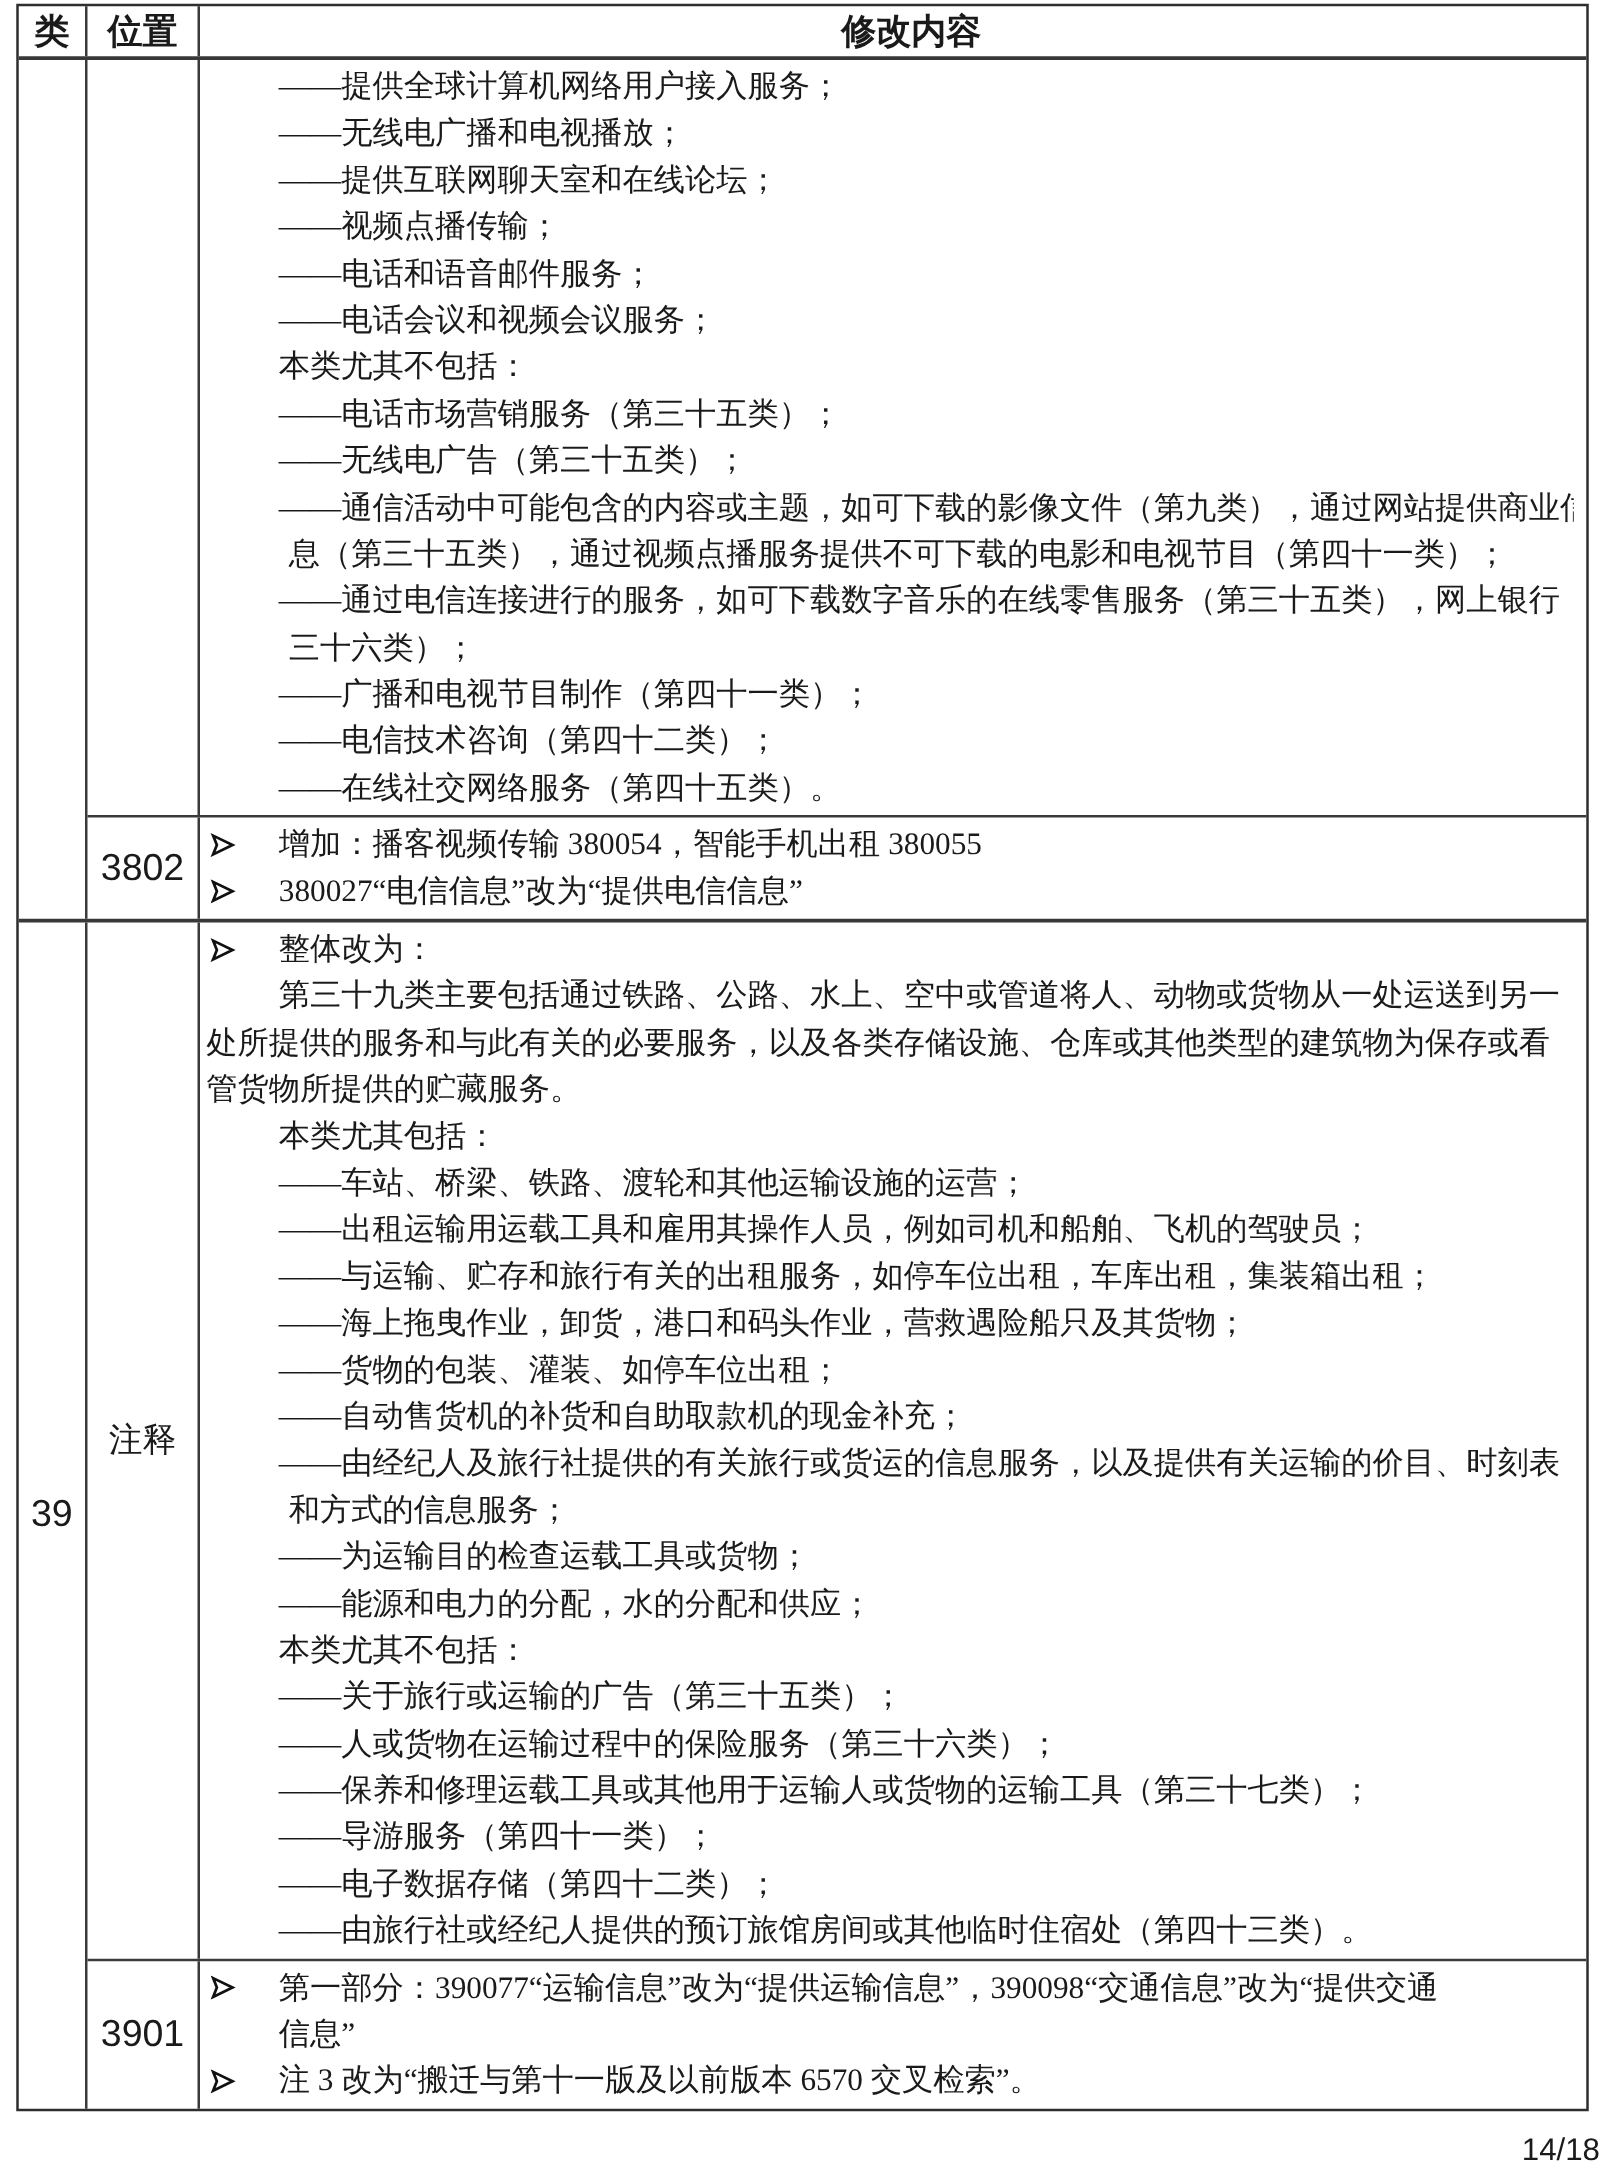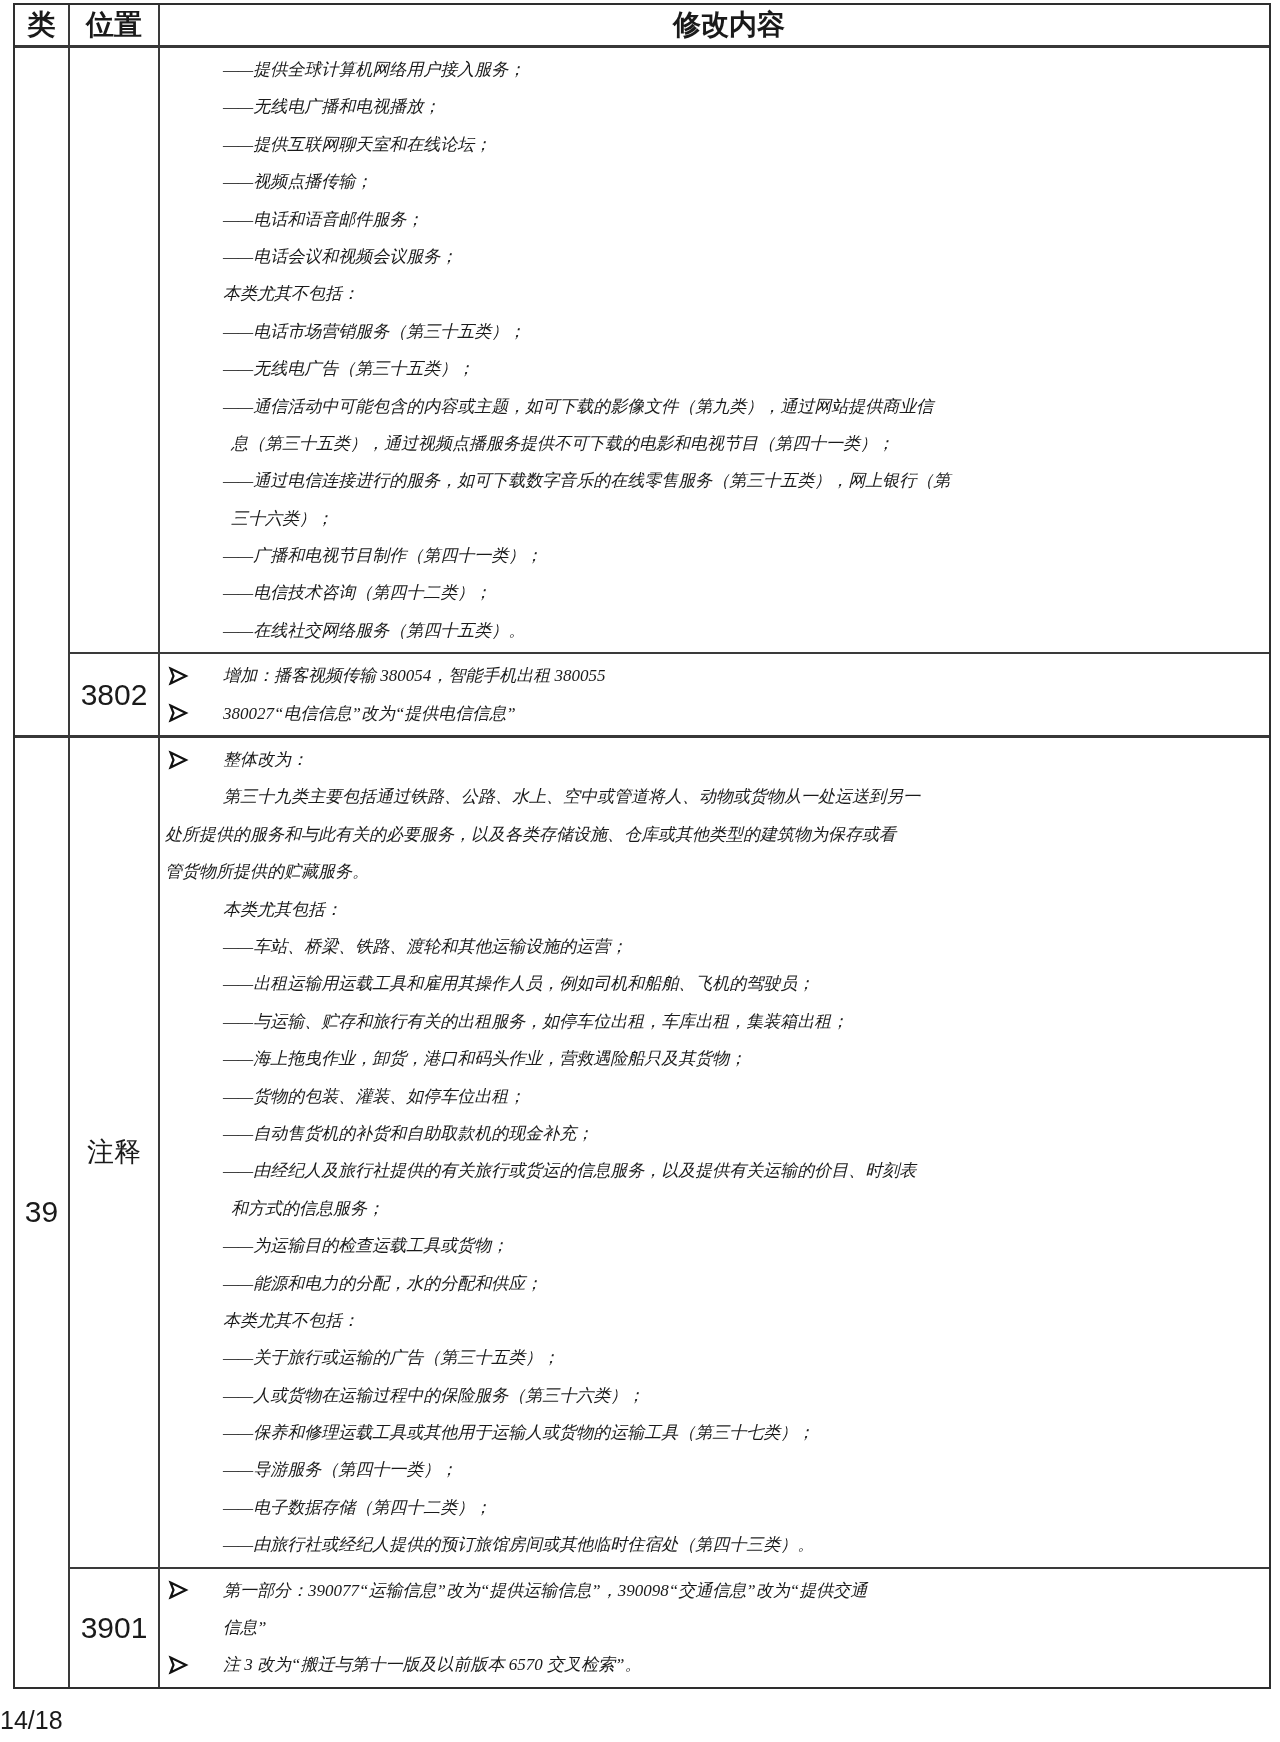--- a/index.html
+++ b/index.html
@@ -102,24 +102,23 @@
     padding: 3px 10px 3px 3px;
     overflow: hidden;
     box-sizing: border-box;
   }
 
   
   .line {
     position: relative;
     height: 37.4px;
     line-height: 37.4px;
-    font-size: 17px;
+    font-size: 25px;
     white-space: nowrap;
     overflow: hidden;
-    font-style: italic;
   }
   .line .line-text { display: inline; }
   .indent2     { padding-left: 60px; }   
   .hang        { padding-left: 68px; }   
   .flush       { padding-left: 2px; }    
   .bullet-line { padding-left: 60px; }   
   .bullet-glyph {
     position: absolute;
     left: 5px;
     top: 50%;
@@ -129,21 +128,21 @@
     display: inline-block;
   }
   .bullet-glyph svg { display: block; }
 
   
   .page-footer {
     position: absolute;
     left: 0;
     top: 1706px;
     width: 1280px;
-    text-align: left;
+    text-align: right;
     font-family: "Liberation Sans", "DejaVu Sans", sans-serif;
     font-size: 25px;
     color: #1a1a1a;
   }
 </style>
 </head>
 <body>
 
 <div class="page">
 

